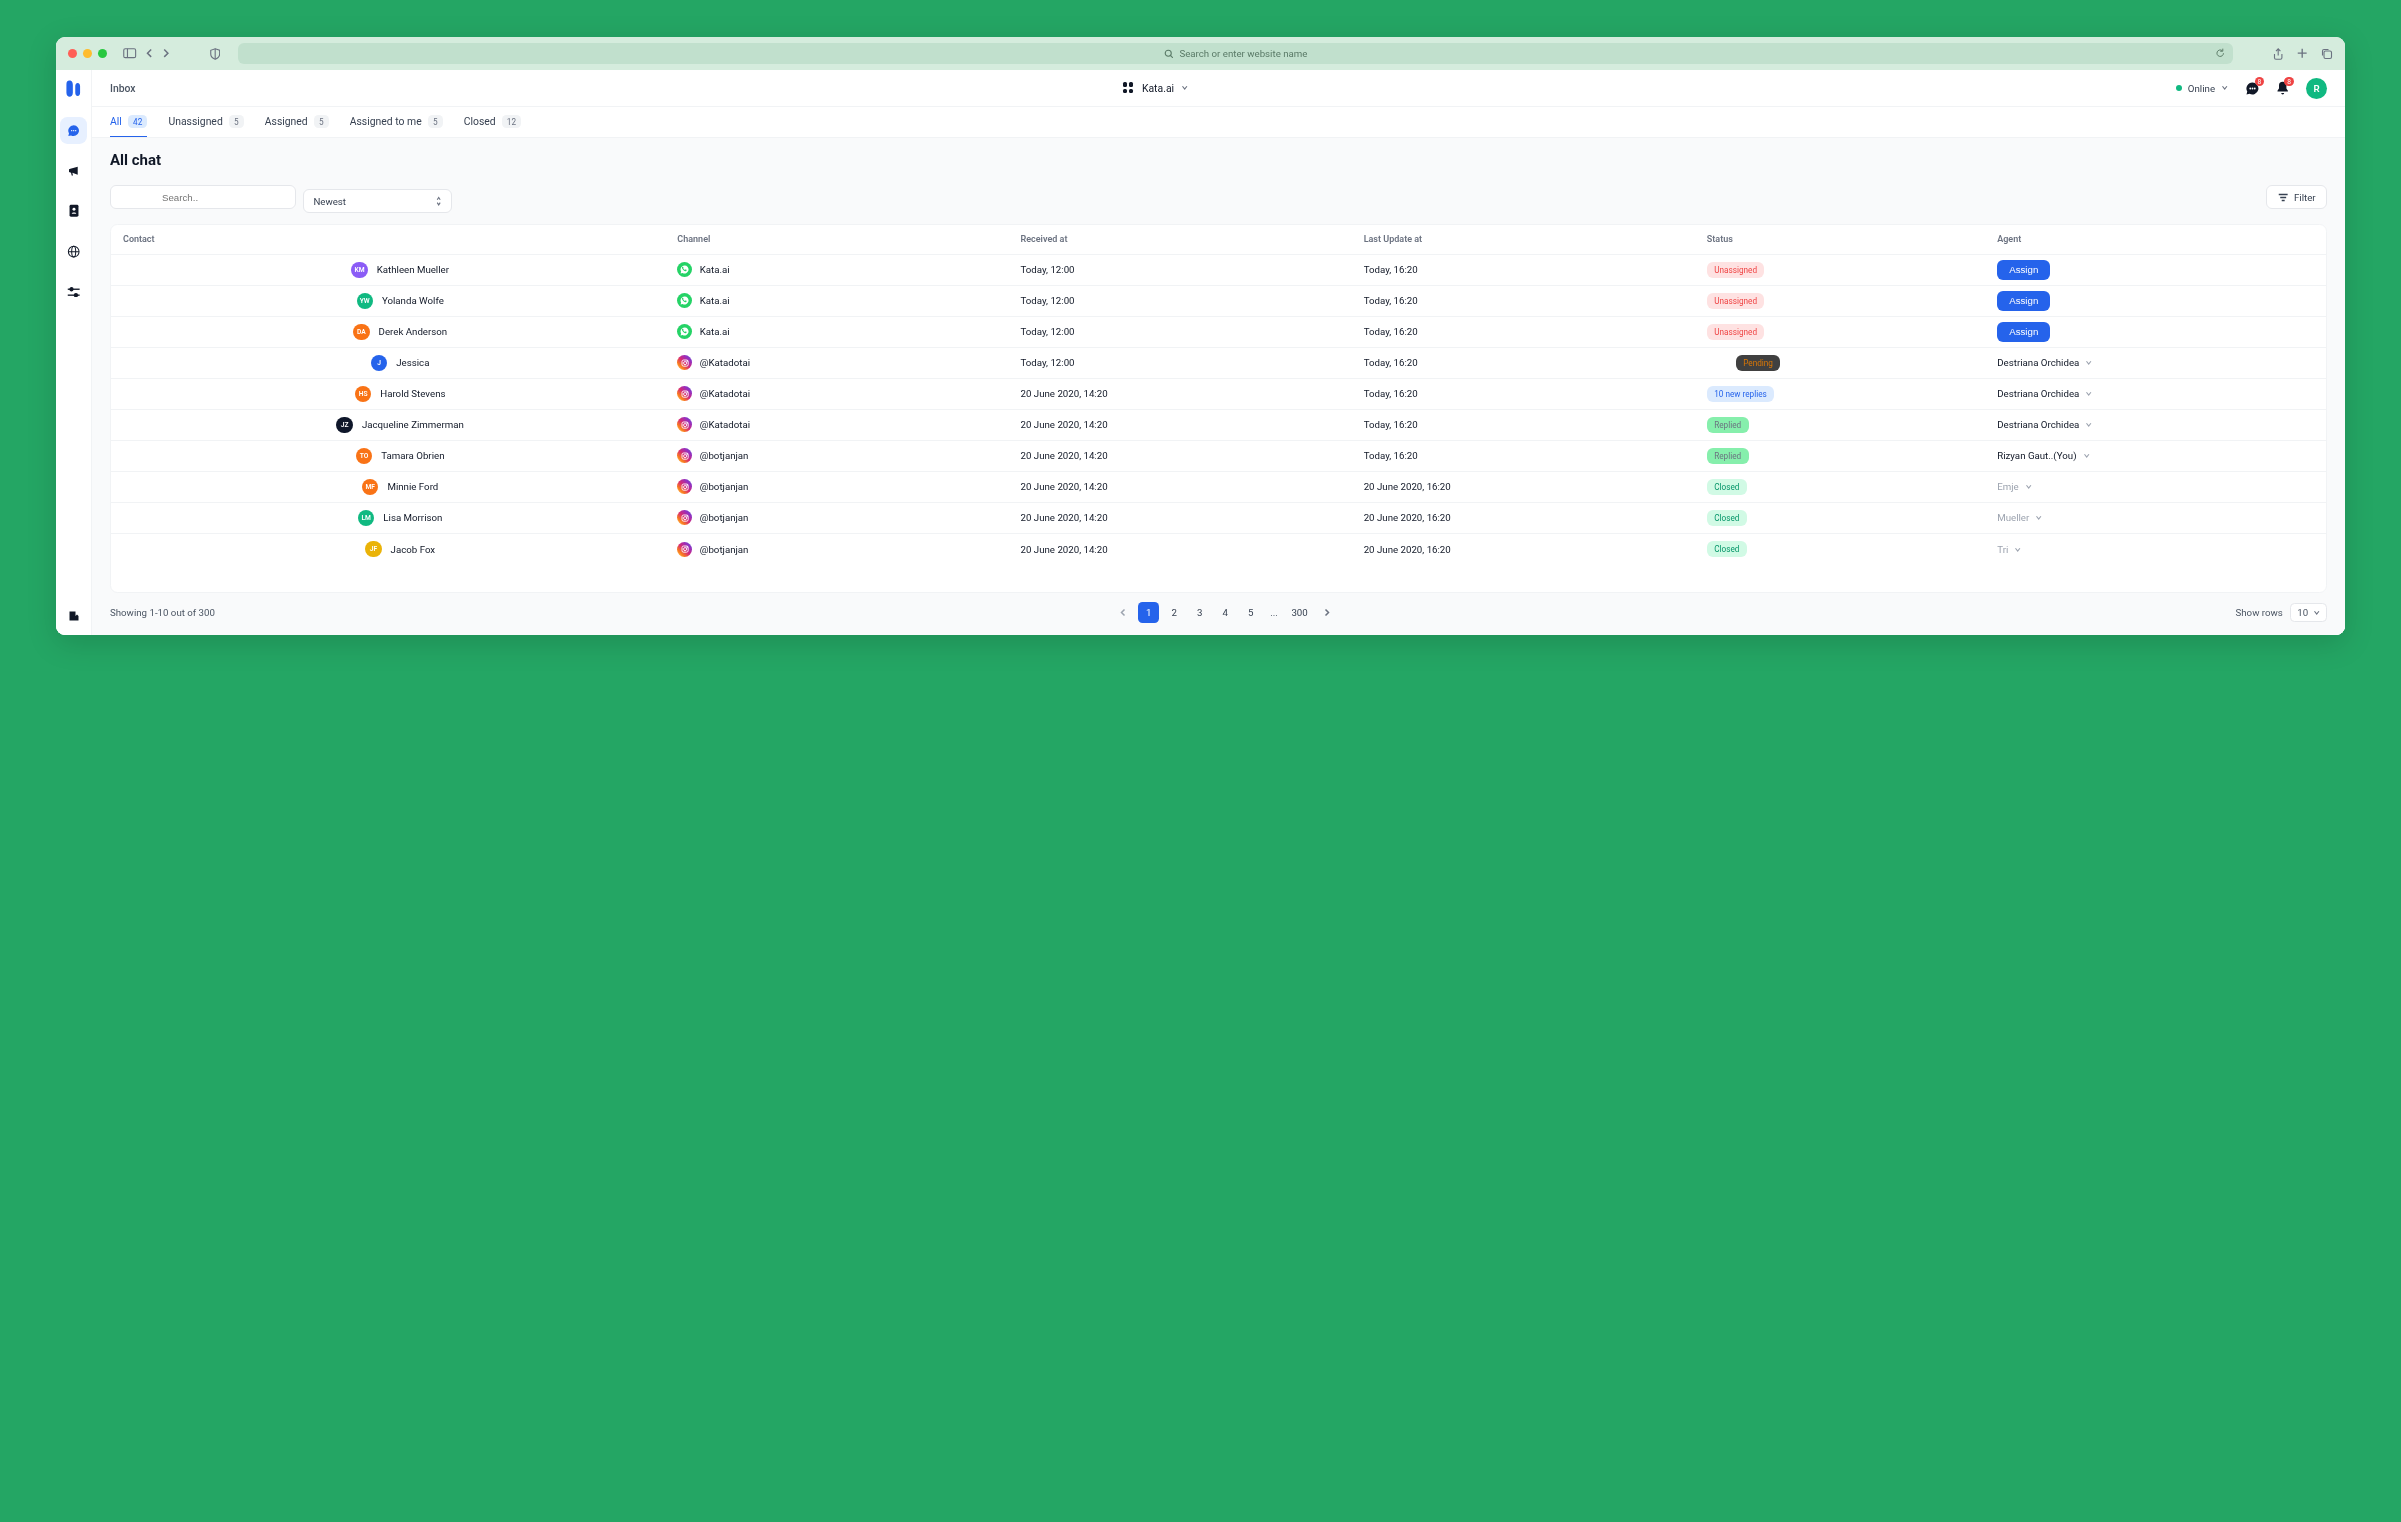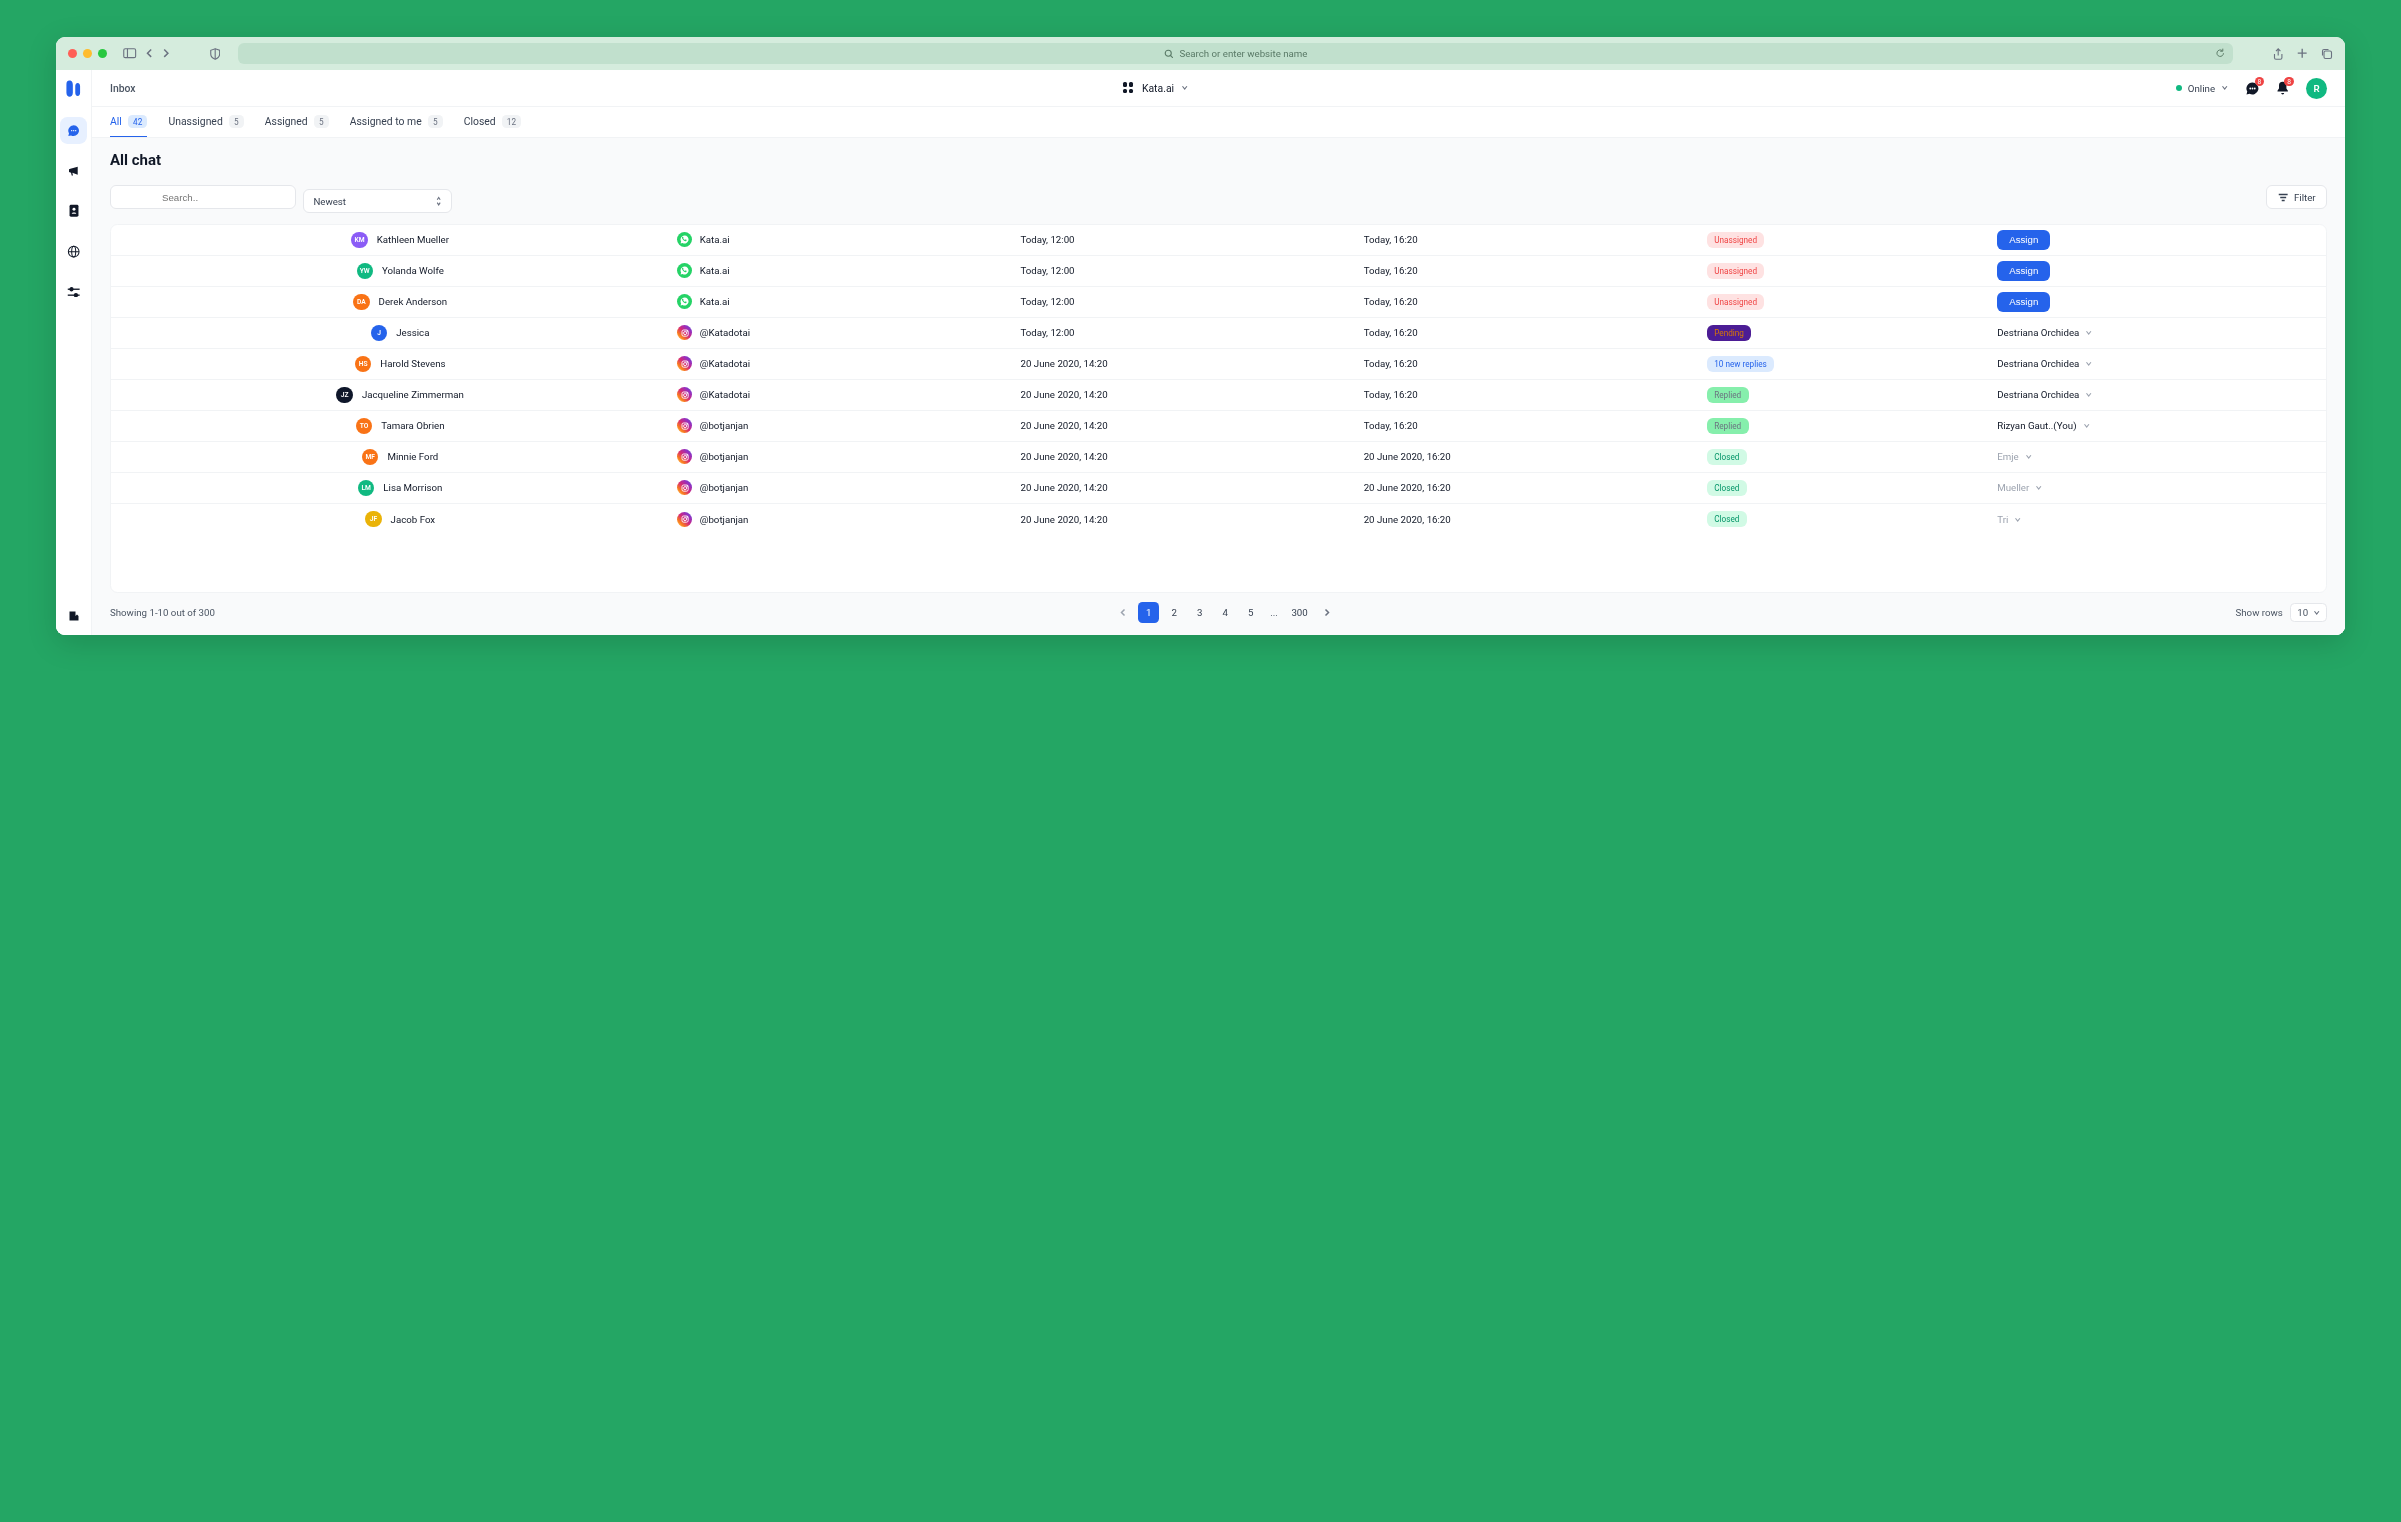--- a/index.html
+++ b/index.html
@@ -191,21 +191,21 @@
   display: flex; align-items: center; justify-content: center;
 }
 .ch-whatsapp { background: #25d366; }
 .ch-instagram { background: linear-gradient(45deg, #feda75, #fa7e1e, #d62976, #962fbf, #4f5bd5); }
 .status-badge {
   display: inline-block;
   font-size: 8.2px; padding: 3px 7.4px; border-radius: 6px;
   width: fit-content;
 }
 .st-unassigned { background: #fee2e2; color: #ef4444; }
-.st-pending { background: #4c1d95; color: #d97706; }
+.st-pending { background: #404040; color: #d97706; margin-left: 29px; }
 .st-10-new-replies { background: #dbeafe; color: #2563eb; }
 .st-replied { background: #86efac; color: #6b7280; }
 .st-closed { background: #d1fae5; color: #059669; }
 .agent-cell { display: flex; align-items: center; gap: 6px; }
 .assign-btn {
   background: #2563eb; color: #fff; border: 0;
   padding: 4.5px 12px; border-radius: 6px; font-size: 9.7px;
   cursor: pointer; font-weight: 500;
 }
 .agent-select { display: flex; align-items: center; gap: 6px; color: #111827; cursor: pointer; }
@@ -437,20 +437,28 @@
             <svg width="10.4" height="9" viewBox="0 0 14 12" fill="none" stroke="#374151" stroke-width="1.8">
                 <line x1="1" y1="2" x2="13" y2="2"></line>
                 <line x1="3" y1="6" x2="11" y2="6"></line>
                 <line x1="5" y1="10" x2="9" y2="10"></line>
               </svg>
             <span>Filter</span>
           </div>
         </div>
 
         <div class="table-container">
+          <div class="table-head">
+            <div>Contact</div>
+            <div>Channel</div>
+            <div>Received at</div>
+            <div>Last Update at</div>
+            <div>Status</div>
+            <div>Agent</div>
+          </div>
           <div id="table-body">
               <div class="table-row">
     <div class="contact-cell">
       <span class="contact-avatar" style="background:#8b5cf6">KM</span>
       <span>Kathleen Mueller</span>
     </div>
     <div class="channel-cell">
       <span class="channel-icon ch-whatsapp">
                     <svg width="9" height="9" viewBox="0 0 16 16" fill="#fff">
                       <path d="M8 1a7 7 0 0 0-6 10.5L1 15l3.6-1A7 7 0 1 0 8 1zm3.5 9.2c-.2.5-1 .9-1.5.9-.4 0-.9 0-2.8-1.1C5.4 8.9 4.4 7 4.3 6.8c-.1-.2-.8-1-.8-2s.5-1.4.7-1.6c.2-.2.4-.2.5-.2h.4c.1 0 .3 0 .5.4l.6 1.5c0 .1.1.2 0 .3l-.3.5c-.1.1-.2.2-.1.4.1.2.5.9 1.2 1.5.8.7 1.5 1 1.7 1.1.2.1.3 0 .4-.1l.6-.7c.1-.2.3-.1.4-.1l1.4.7c.2.1.3.1.3.2s0 .6-.3 1.1z"></path>

